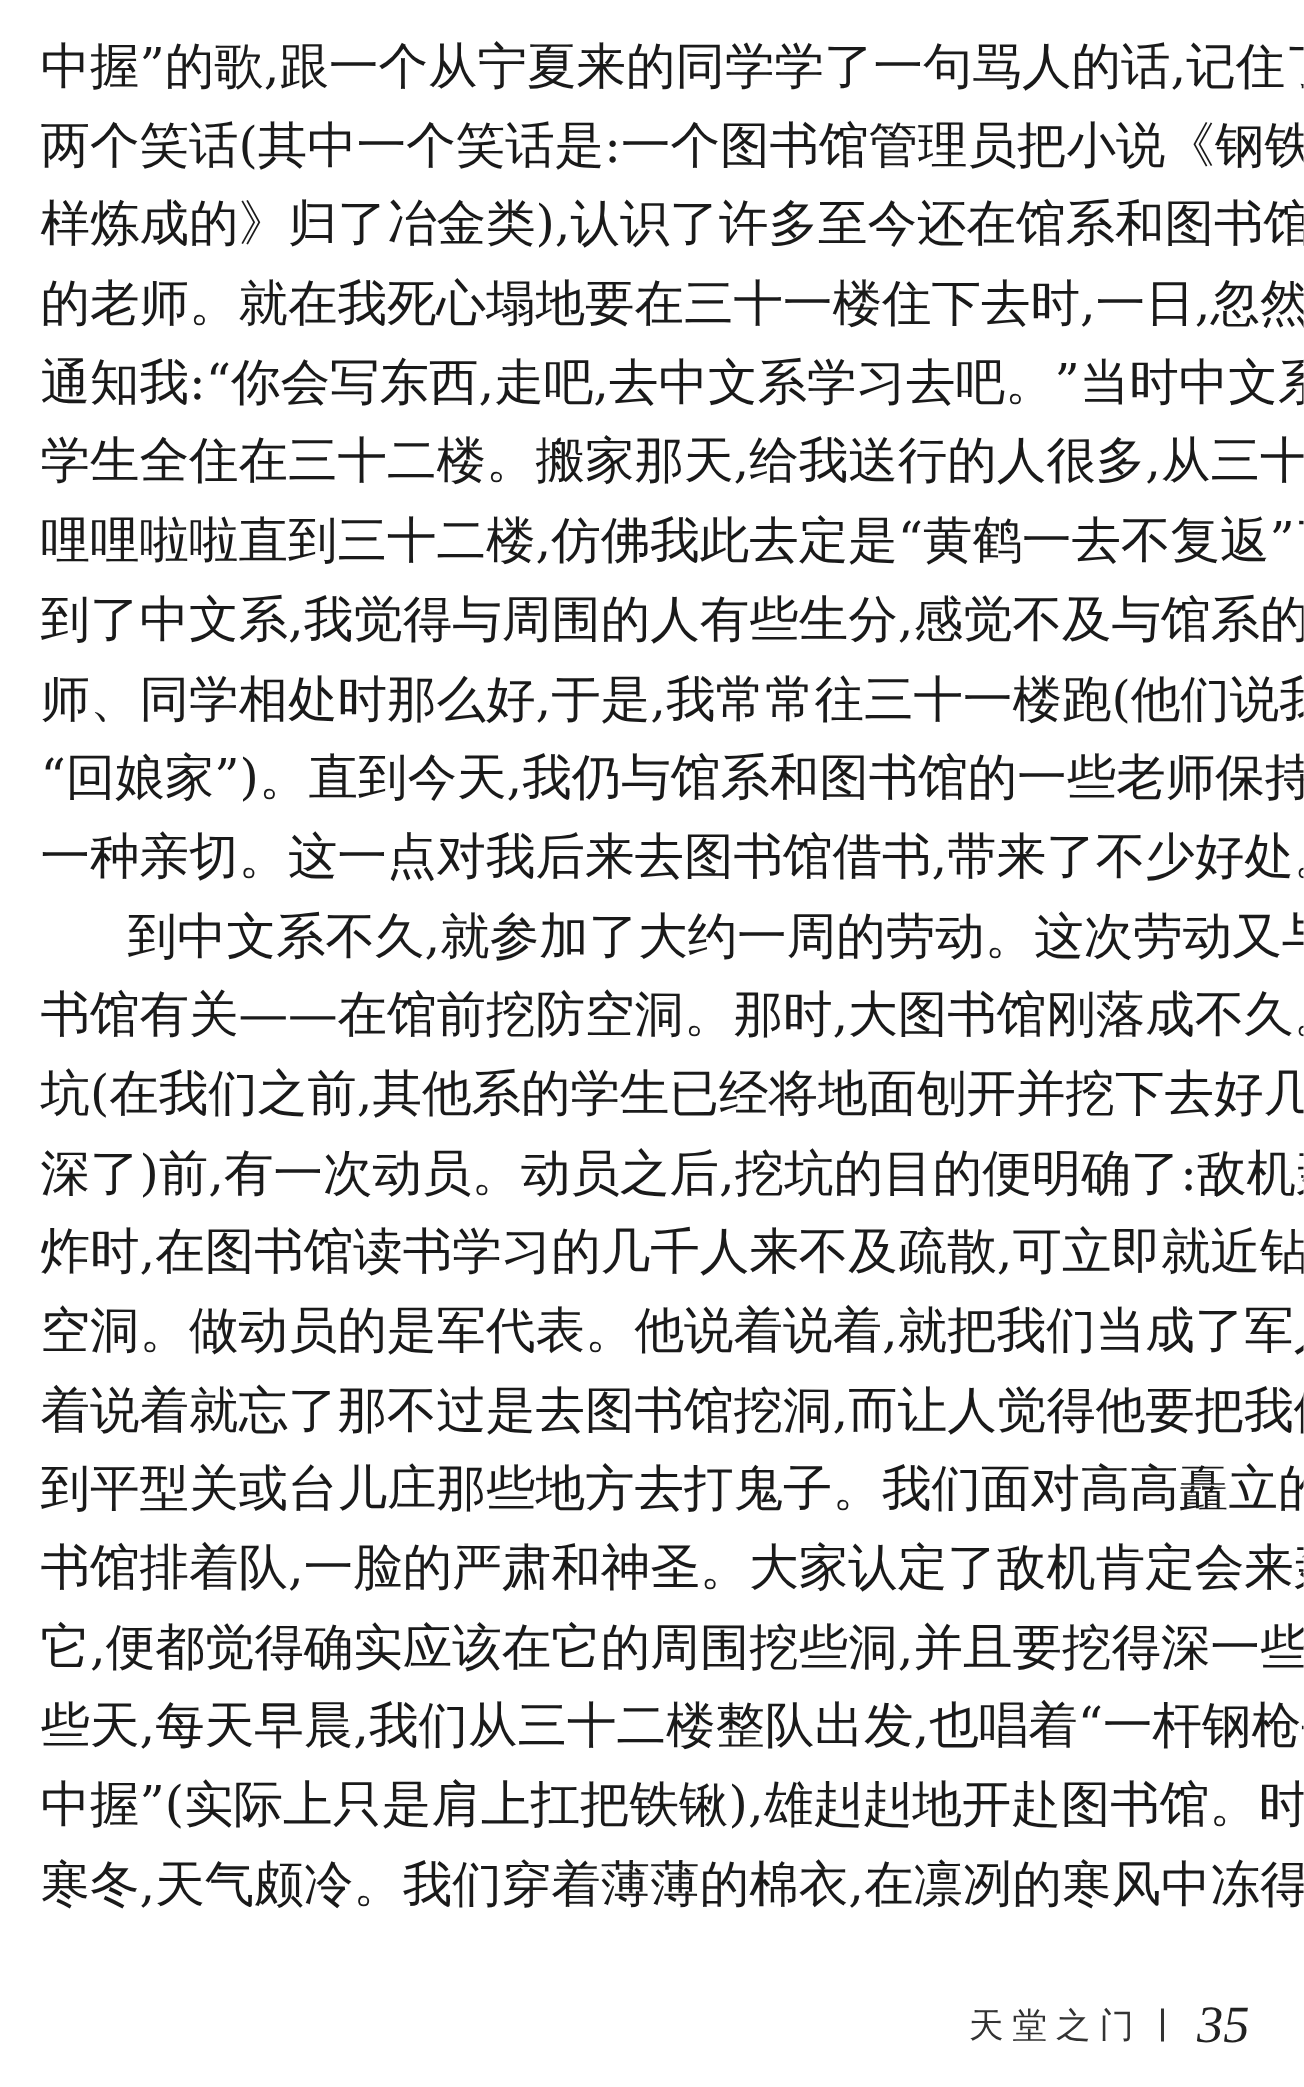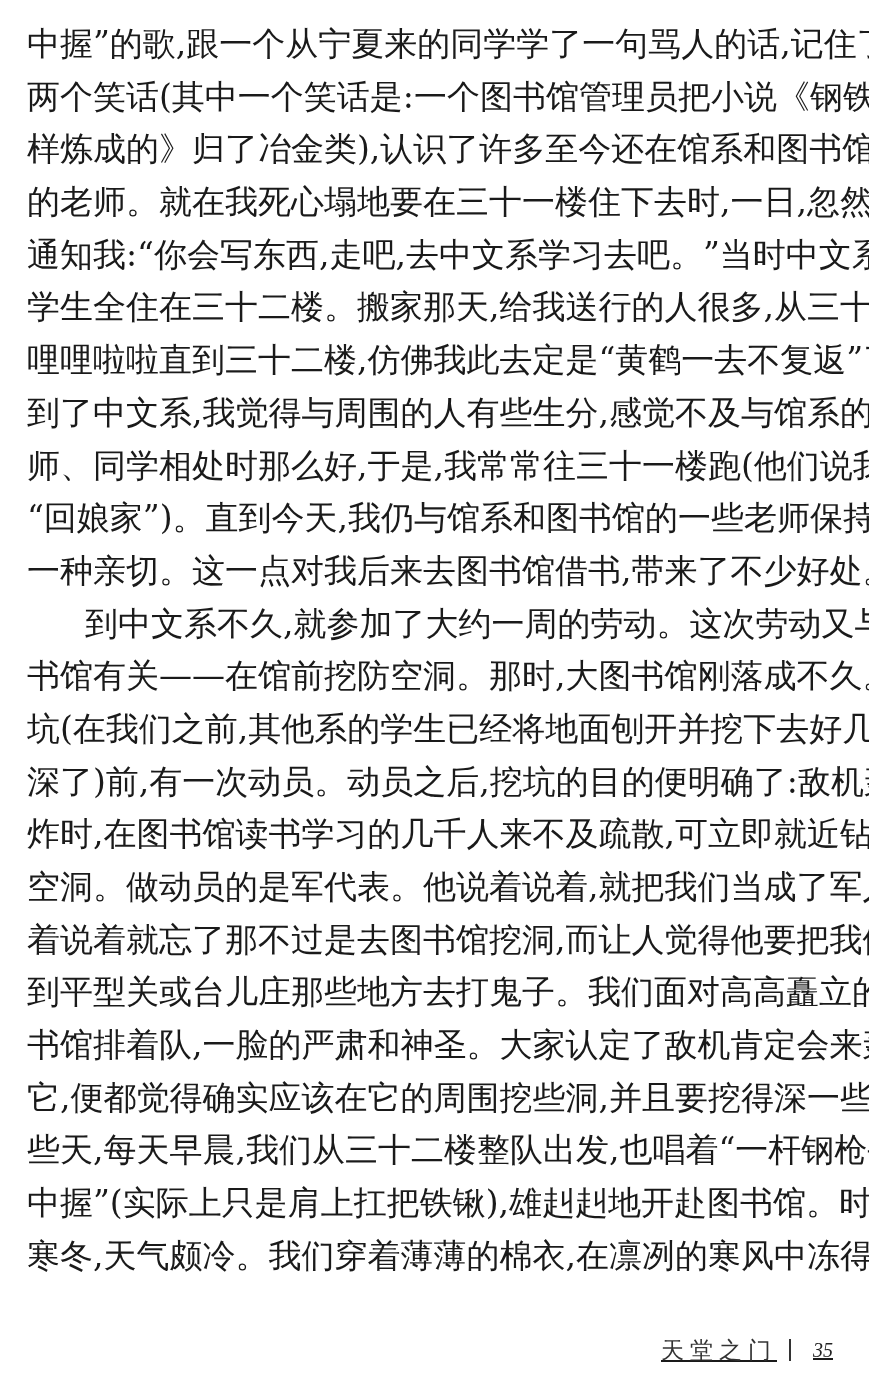--- a/index.html
+++ b/index.html
@@ -3,24 +3,24 @@
 <meta charset="utf-8">
 <style>
   html, body { margin:0; padding:0; background:#ffffff; }
   body { width:869px; height:1391px; position:relative; overflow:hidden;
          font-family: "DejaVu Serif", "Liberation Serif", serif; color:#1a1a1a; }
   .page { position:absolute; left:27px; top:18px; width:816px; }
   .line { height:52.7px; line-height:52.7px; font-size:33px; white-space:nowrap;
           text-align:justify; text-align-last:justify; overflow:visible; }
   .line.last { text-align-last:left; }
   .line.indent { padding-left:58px; }
-  .footer { position:absolute; top:1330px; right:36px; height:40px; display:flex; align-items:center;text-decoration:underline; }
+  .footer { position:absolute; top:1330px; right:36px; height:40px; display:flex; align-items:center; }
   .footer .title { font-family:"DejaVu Sans", sans-serif; font-size:23px; letter-spacing:6px; color:#333; }
   .footer .sep { width:2px; height:22px; background:#333; margin:0 22px 0 12px; }
-  .footer .num { font-family:"Liberation Serif", serif; font-style:italic; font-size:20px; color:#222; }
+  .footer .num { font-family:"Liberation Serif", serif; font-style:italic; font-size:35px; color:#222; }
 </style>
 </head>
 <body>
 
 <div class="page">
   <div class="line" style="text-align-last: left;"><span style="white-space: nowrap;">中握”的歌,跟一个从宁夏来的同学学了一句骂人的话,记住了一</span></div>
   <div class="line" style="text-align-last: left;"><span style="white-space: nowrap;">两个笑话(其中一个笑话是:一个图书馆管理员把小说《钢铁是怎</span></div>
   <div class="line" style="text-align-last: left;"><span style="white-space: nowrap;">样炼成的》归了冶金类),认识了许多至今还在馆系和图书馆工作</span></div>
   <div class="line" style="text-align-last: left;"><span style="white-space: nowrap;">的老师。就在我死心塌地要在三十一楼住下去时,一日,忽然来人</span></div>
   <div class="line" style="text-align-last: left;"><span style="white-space: nowrap;">通知我:“你会写东西,走吧,去中文系学习去吧。”当时中文系的</span></div>

